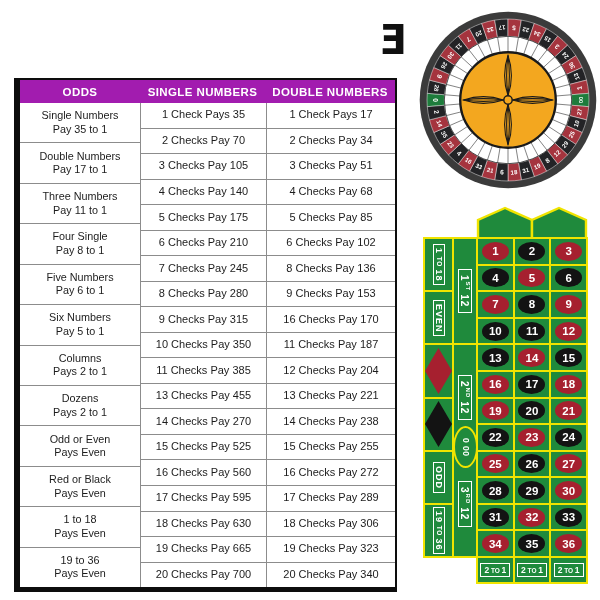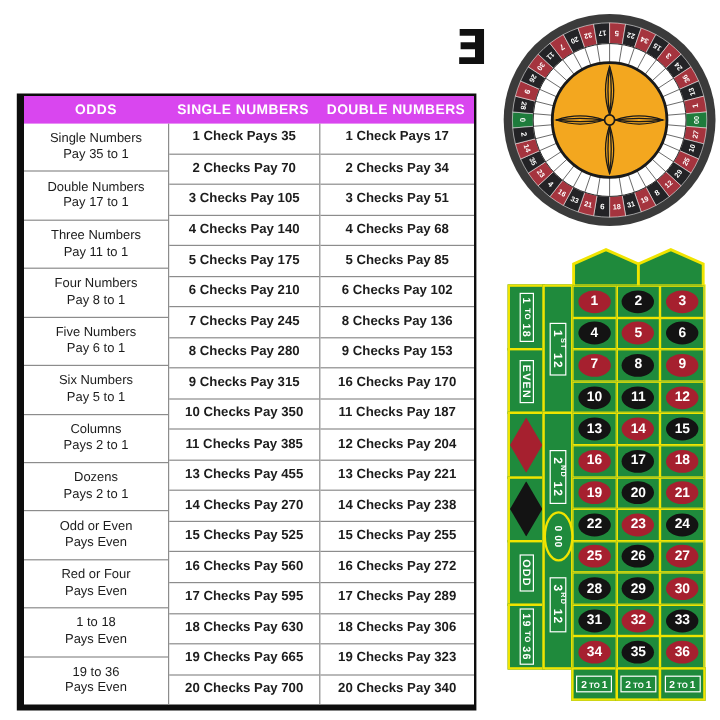--- a/index.html
+++ b/index.html
@@ -5,32 +5,32 @@
   html,body{margin:0;padding:0;background:#ffffff;}
   #stage{position:relative;width:600px;height:600px;background:#ffffff;overflow:hidden;
          font-family:"Liberation Sans",sans-serif;}
 
   
   #odds-table{position:absolute;left:14px;top:78px;width:383px;height:514px;
     box-sizing:border-box;background:#fff;
     border-top:2px solid #0d0d0d;border-right:2px solid #0d0d0d;
     border-left:6px solid #0d0d0d;border-bottom:5px solid #0d0d0d;
     display:flex;flex-direction:column;}
-  #odds-header{height:23px;flex:0 0 23px;background:#d946ef;display:flex;color:#fff;
+  #odds-header{height:23px;flex:0 0 23px;background:#a21caf;display:flex;color:#fff;
     font-weight:bold;font-size:11.5px;letter-spacing:.4px;}
   #odds-header div{display:flex;align-items:center;justify-content:center;}
   .hc0{width:120px;} .hc1{width:125px;} .hc2{flex:1;}
   #odds-body{flex:1;display:flex;min-height:0;}
   .col{display:flex;flex-direction:column;min-height:0;}
   #col-odds{width:120px;border-right:1px solid #8c8c8c;}
   #col-single{width:125px;border-right:1px solid #8c8c8c;}
   #col-double{flex:1;}
   .ocell,.pcell{flex:1;display:flex;flex-direction:column;align-items:center;justify-content:center;
     text-align:center;color:#1c1c1c;border-bottom:1px solid #8c8c8c;line-height:1.25;}
-  .ocell{font-size:10.8px;} .pcell{font-size:11px;font-weight:bold;}
+  .ocell{font-size:10.8px;} .pcell{font-size:11px;}
   .ocell:last-child,.pcell:last-child{border-bottom:none;}
 
   
   #fig-glyph{position:absolute;left:379px;top:20px;font-family:"DejaVu Sans",sans-serif;
     font-weight:bold;font-size:40px;color:#101010;line-height:1;}
 
   
   #wheel{position:absolute;left:417px;top:9px;width:182px;height:182px;}
   #wheel text{font-family:"Liberation Sans",sans-serif;font-weight:bold;}
 
@@ -88,21 +88,21 @@
           </div>
           <div class="ocell">
             <div>Double Numbers</div>
             <div>Pay 17 to 1</div>
           </div>
           <div class="ocell">
             <div>Three Numbers</div>
             <div>Pay 11 to 1</div>
           </div>
           <div class="ocell">
-            <div>Four Numbers</div>
+            <div>Four Single</div>
             <div>Pay 8 to 1</div>
           </div>
           <div class="ocell">
             <div>Five Numbers</div>
             <div>Pay 6 to 1</div>
           </div>
           <div class="ocell">
             <div>Six Numbers</div>
             <div>Pay 5 to 1</div>
           </div>
@@ -112,21 +112,21 @@
           </div>
           <div class="ocell">
             <div>Dozens</div>
             <div>Pays 2 to 1</div>
           </div>
           <div class="ocell">
             <div>Odd or Even</div>
             <div>Pays Even</div>
           </div>
           <div class="ocell">
-            <div>Red or Four</div>
+            <div>Red or Black</div>
             <div>Pays Even</div>
           </div>
           <div class="ocell">
             <div>1 to 18</div>
             <div>Pays Even</div>
           </div>
           <div class="ocell">
             <div>19 to 36</div>
             <div>Pays Even</div>
           </div>

